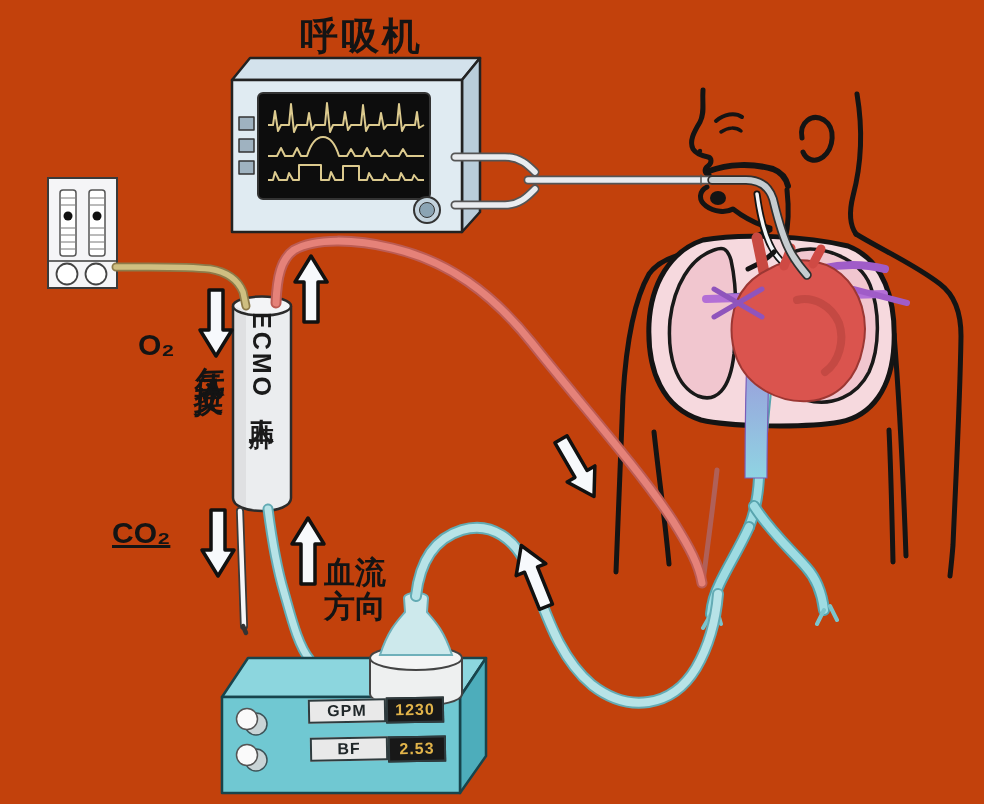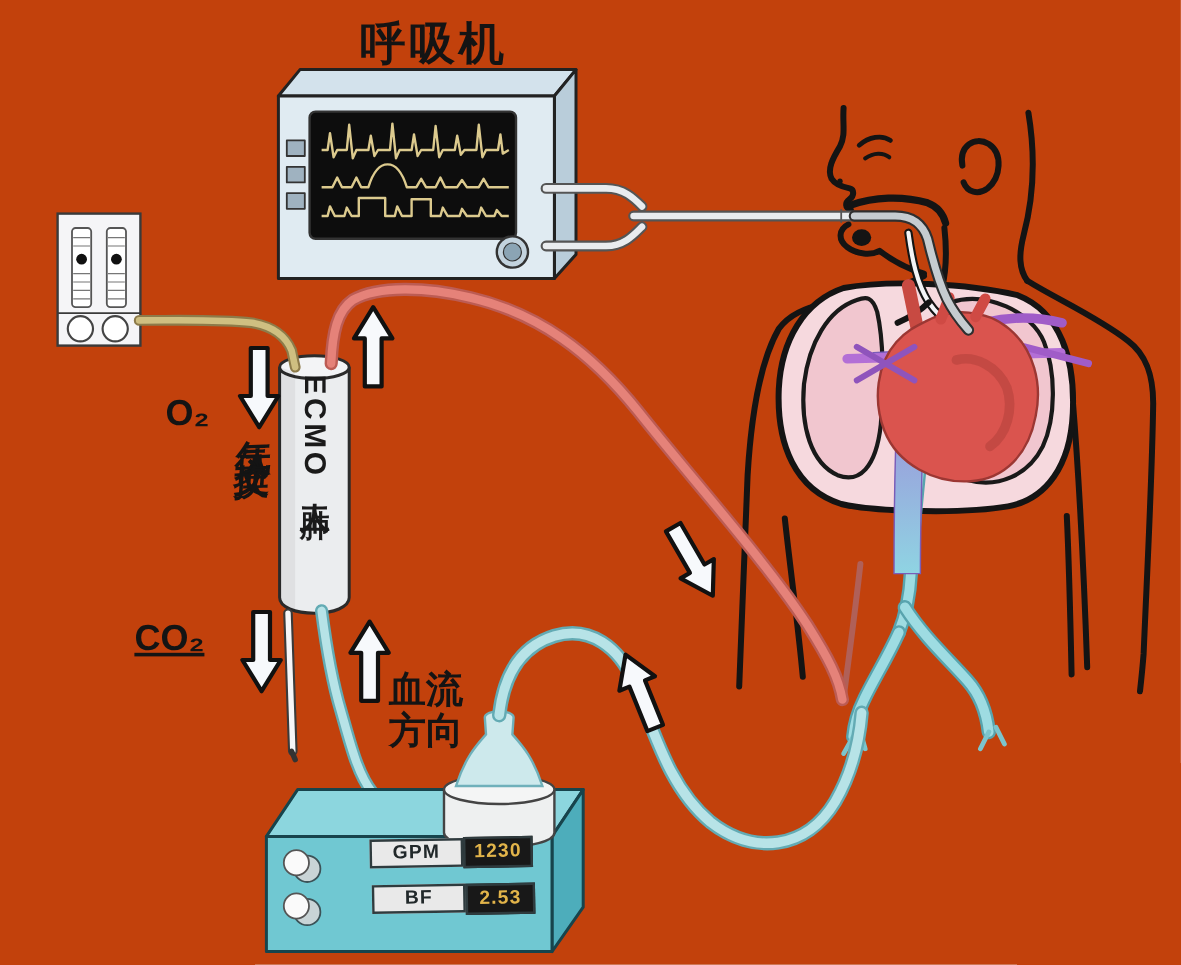--- a/index.html
+++ b/index.html
@@ -8,21 +8,21 @@
   .canvas{position:relative;width:984px;height:804px;background:#c2410c;padding-left:48px;}
   .canvas svg{position:absolute;left:0;top:0;}
   .label{position:absolute;color:#141414;white-space:nowrap;}
   .title{left:300px;top:11px;font-size:38px;font-weight:800;letter-spacing:3px;}
   .o2{left:138px;top:304px;font-size:30px;font-weight:700;margin-top:24px;}
   .co2{left:112px;top:516px;font-size:30px;font-weight:700;text-decoration:underline;}
   .vtext{writing-mode:vertical-rl;text-orientation:mixed;}
   .gasx{left:186px;top:342px;height:175px;font-size:30px;font-weight:700;
         letter-spacing:7px;transform:skewX(-6deg) rotate(-2deg);}
   .ecmo{left:246px;top:312px;height:198px;font-size:25px;font-weight:700;letter-spacing:3px;color:#1a1a1a;}
-  .bflow{left:324px;top:558px;font-size:31px;font-weight:800;line-height:1.1;white-space:normal;width:70px;}
+  .bflow{left:324px;top:558px;font-size:31px;font-weight:800;line-height:1.1;white-space:normal;width:70px;font-family:Liberation Mono, monospace;}
   .disp-label{position:absolute;background:#e9e9e9;border:2px solid #2f3b3e;color:#21282a;
               font-size:16px;font-weight:800;display:flex;align-items:center;justify-content:center;
               letter-spacing:1px;box-sizing:border-box;transform:rotate(-1deg);}
   .disp-value{position:absolute;background:#181818;border:2px solid #2f3b3e;color:#e2b44a;
               font-size:16px;font-weight:800;display:flex;align-items:center;justify-content:center;
               letter-spacing:1px;box-sizing:border-box;transform:rotate(-1deg);}
   .gpm-label{left:308px;top:699px;width:78px;height:24px;}
   .gpm-value{left:386px;top:697px;width:58px;height:26px;}
   .bf-label{left:310px;top:737px;width:78px;height:24px;}
   .bf-value{left:388px;top:736px;width:58px;height:26px;}

